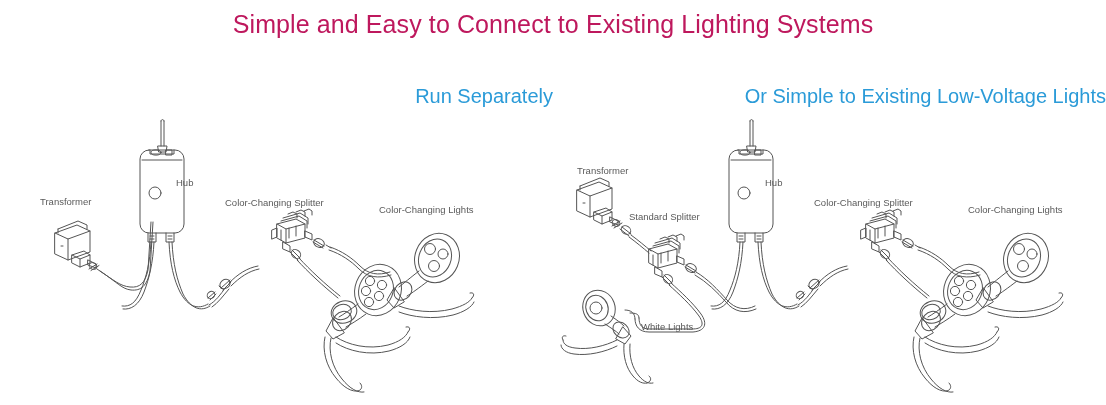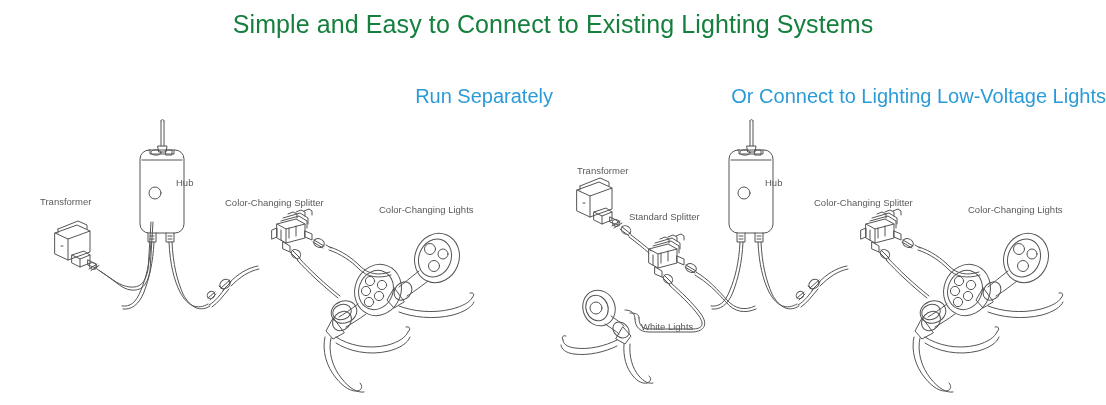--- a/index.html
+++ b/index.html
@@ -8,21 +8,21 @@
     background:#ffffff;
     font-family:"Liberation Sans", sans-serif;
     overflow:hidden;
     position:relative;
   }
   #page-title{
     position:absolute;left:0;top:10px;width:1106px;
     text-align:center;
     font-size:25px;
     font-weight:400;
-    color:#15803d;
+    color:#be185d;
     letter-spacing:.1px;
   }
   .panel{position:absolute;top:0;width:553px;height:405px;}
   .panel.left{left:0;}
   .panel.right{left:553px;}
   .panel-heading{
     position:absolute;top:85px;width:553px;text-align:right;
     font-size:20px;color:#2b9bd8;font-weight:400;
   }
   .diagram{position:absolute;left:0;top:118px;width:553px;height:287px;}
@@ -200,21 +200,21 @@
 
       <text class="lbl" x="40" y="87">Transformer</text>
       <text class="lbl" x="176" y="68">Hub</text>
       <text class="lbl" x="225" y="88">Color-Changing Splitter</text>
       <text class="lbl" x="379" y="95">Color-Changing Lights</text>
     </svg>
   </div>
 </section>
 
 <section class="panel right">
-  <div class="panel-heading">Or Connect to Lighting Low-Voltage Lights</div>
+  <div class="panel-heading">Or Simple to Existing Low-Voltage Lights</div>
 
   <div class="diagram">
     <svg viewBox="0 0 553 287" xmlns="http://www.w3.org/2000/svg">
       <g fill="none" stroke="#555555" stroke-width="1" stroke-linecap="round" stroke-linejoin="round">
 
         <g>
           <path d="M24 72 L46 64 L59 70 L59 91 L37 99 L24 93 Z"></path>
           <path d="M24 72 L37 78 L59 70"></path>
           <path d="M37 78 L37 99"></path>
           <path d="M27 68 L47 60 L56 64 L56 68"></path>

